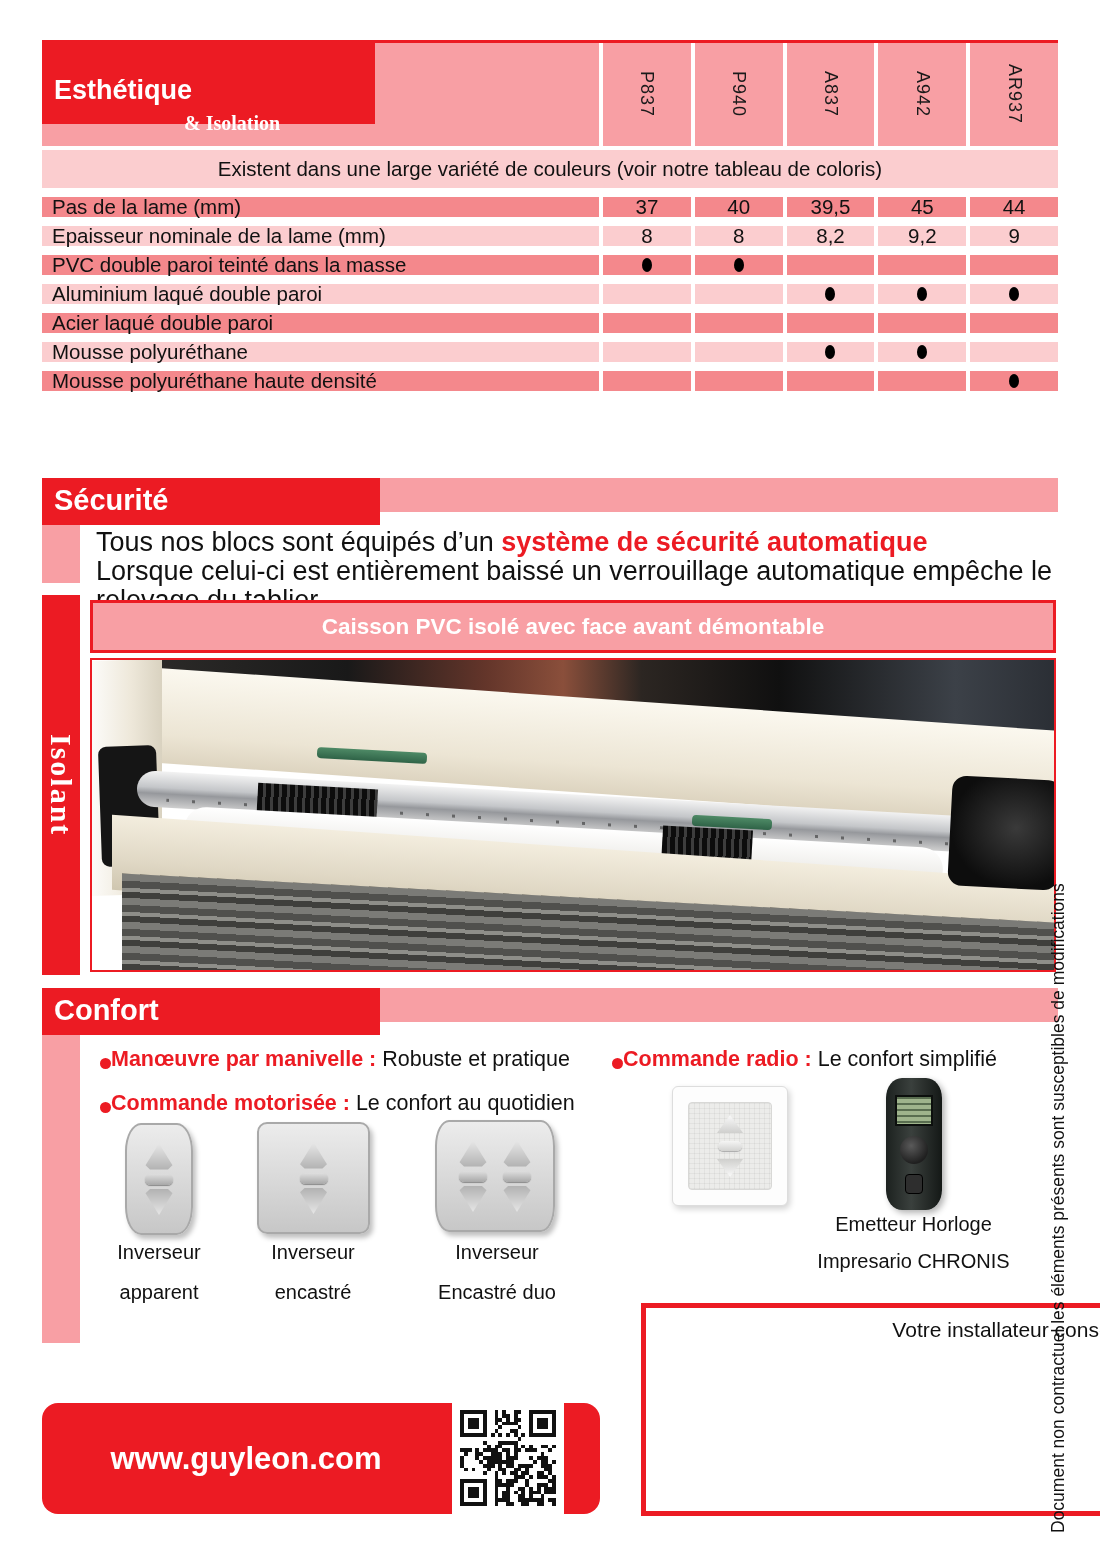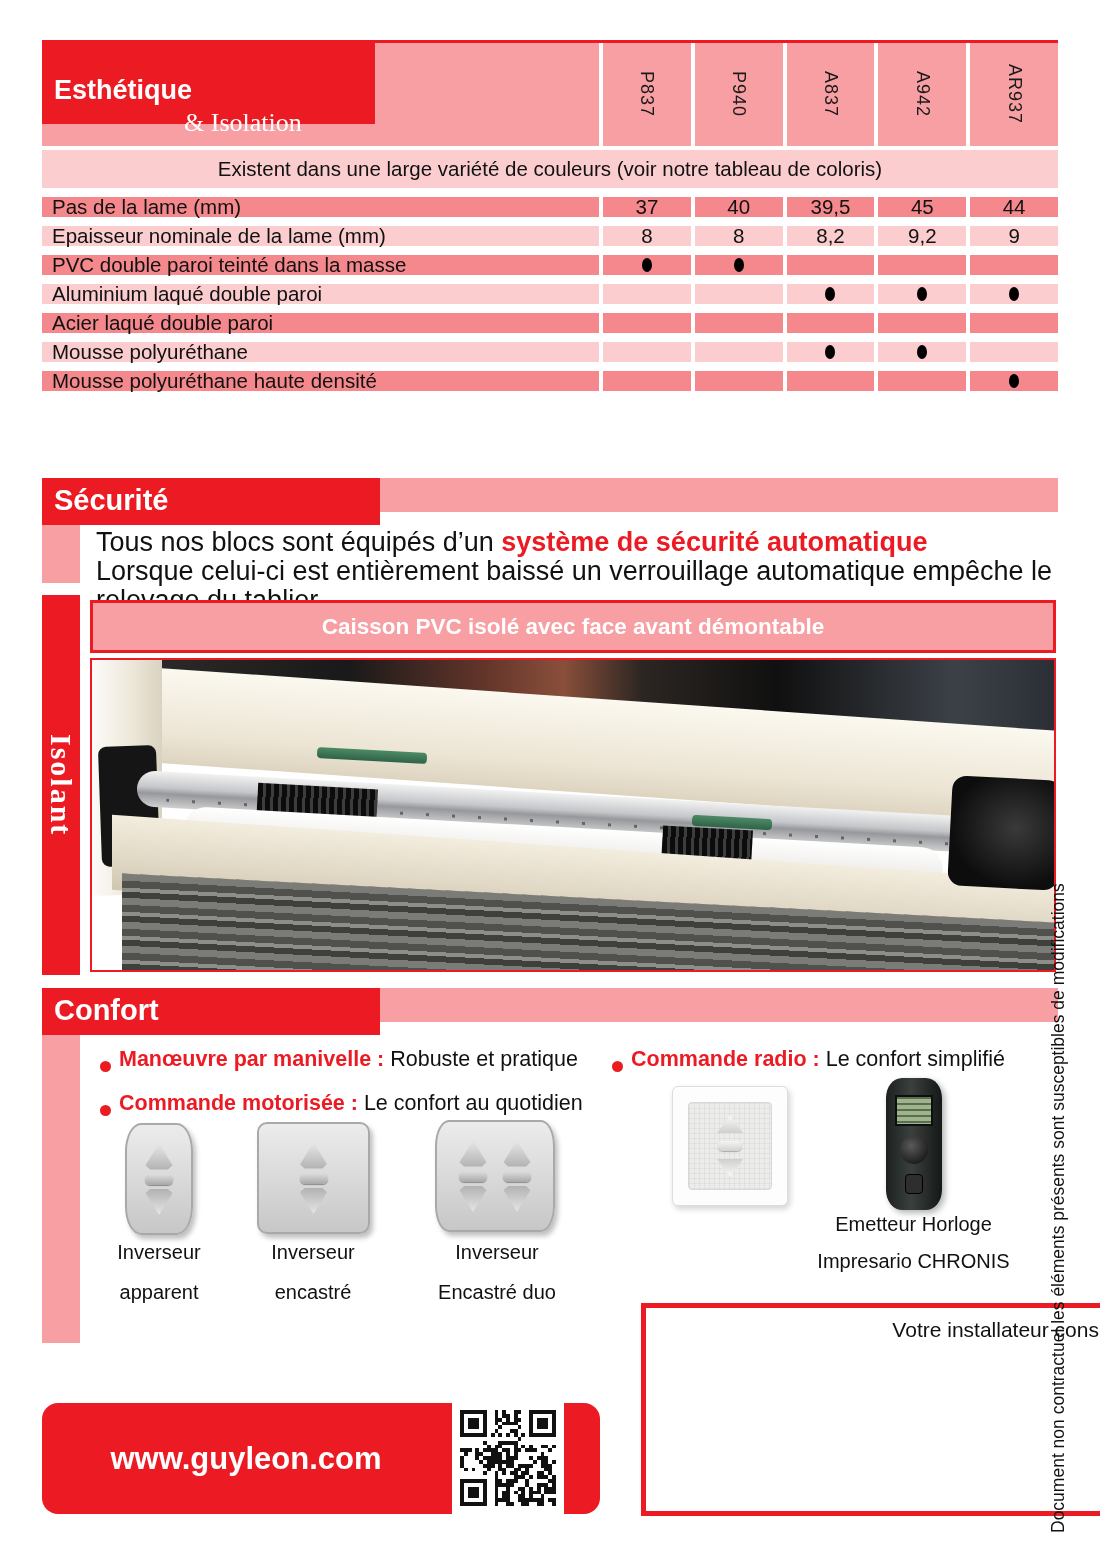--- a/index.html
+++ b/index.html
@@ -7,21 +7,21 @@
         font-family:"Liberation Sans",sans-serif;color:#111;}
   .page *{box-sizing:border-box;}
 
   
   .hdr-block{position:absolute;left:42px;top:40px;width:1016px;border-top:3px solid var(--red,#EC1B23);}
   .hdr-row{display:flex;height:103px;background:var(--pink,#F89FA4);}
   .hdr-label-area{width:557px;position:relative;}
   .title-box{position:absolute;left:0;top:0;width:333px;height:81px;background:var(--red,#EC1B23);
              color:#fff;padding:8px 0 0 12px;}
   .title-box .t1{font-size:27px;font-weight:bold;line-height:32px;margin-top:23px;}
-  .title-box .t2{font-size:26px;font-weight:normal;line-height:34px;padding-left:130px;
+  .title-box .t2{font-size:20px;font-weight:bold;line-height:34px;padding-left:130px;
                  font-family:"Liberation Serif",serif;}
   .hdr-cols{flex:1;display:flex;}
   .hcol{flex:1;border-left:4px solid #fff;display:flex;align-items:center;justify-content:center;}
   .hcol span{writing-mode:vertical-rl;font-size:18px;letter-spacing:1px;color:#1a1a1a;}
   .intro-row{margin-top:4px;height:38px;background:var(--pinkLight,#FBCDCF);display:flex;
              align-items:center;justify-content:center;font-size:20.5px;}
   .trow{margin-top:9px;height:20px;display:flex;}
   .trow.dark{background:var(--pinkDark,#F4888C);}
   .trow.light{background:var(--pinkLight,#FBCDCF);}
   .tlabel{width:557px;display:flex;align-items:center;padding-left:10px;font-size:20.5px;}
@@ -73,21 +73,21 @@
   .g1{left:225px;top:90px;width:110px;}
   .g2{left:600px;top:157px;width:80px;}
   .ph-front{left:20px;top:190px;width:1010px;height:75px;transform:skewY(4deg);
     background:linear-gradient(180deg,#f3edde,#e0d8c5 60%,#cfc6b0);}
   .ph-slats{left:30px;top:240px;width:1010px;height:140px;transform:skewY(3deg);
     background:repeating-linear-gradient(180deg,#7b7b77 0 7px,#50504d 7px 14px,#8e8e89 14px 18px,#3f3f3c 18px 24px);}
   .ph-endcap{right:-6px;top:118px;width:110px;height:110px;border-radius:14px;transform:rotate(3deg);
     background:radial-gradient(ellipse at 60% 45%,#3a3a3a,#0d0d0d 70%);}
 
   
-  .bullet{position:absolute;font-size:21.5px;display:flex;align-items:flex-end;gap:8px;}
+  .bullet{position:absolute;font-size:21.5px;display:flex;align-items:center;gap:0;}
   .bdot{width:11px;height:11px;border-radius:50%;background:var(--red,#EC1B23);margin-top:8px;flex:none;}
   .bu1{left:100px;top:1047px;}
   .bu2{left:100px;top:1091px;}
   .bu3{left:612px;top:1047px;}
   .bred{color:var(--red,#EC1B23);font-weight:bold;}
 
   .sw{position:absolute;background:linear-gradient(180deg,#ececec,#c7c7c7);border:2px solid #a9a9a9;
       display:flex;align-items:center;justify-content:center;gap:12px;box-shadow:3px 4px 5px rgba(0,0,0,.25);}
   .sw1{left:125px;top:1123px;width:68px;height:112px;border-radius:16px/28px;}
   .sw2{left:257px;top:1122px;width:113px;height:112px;border-radius:10px;}

